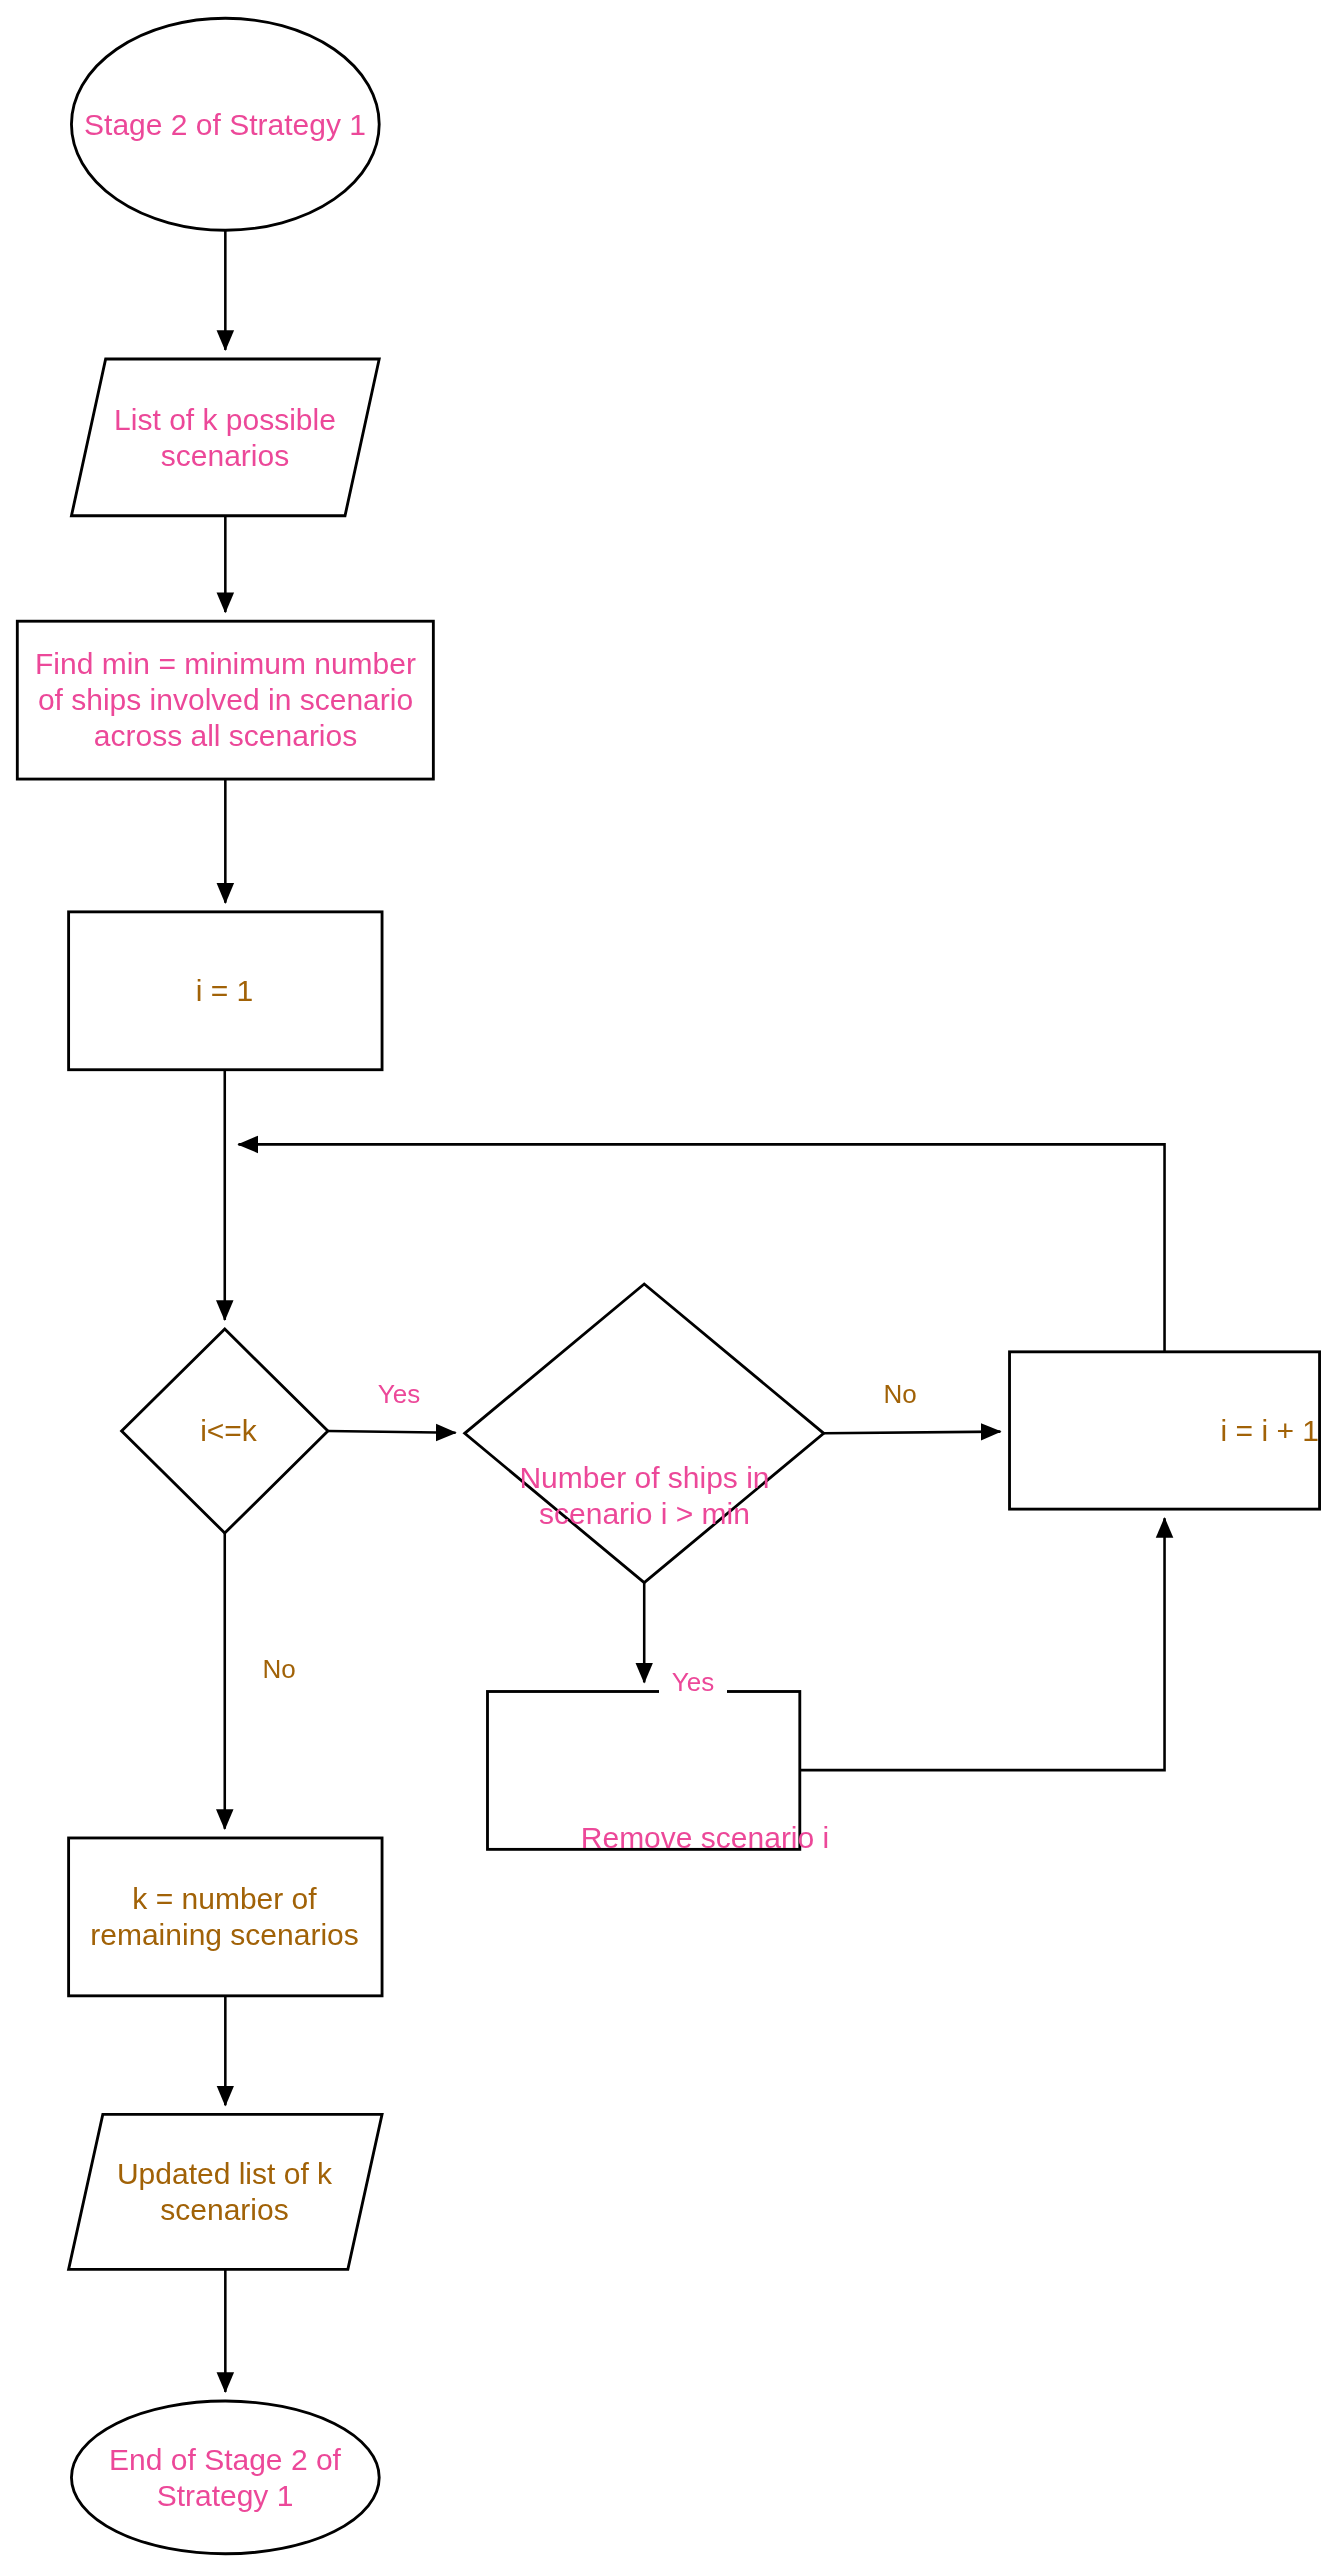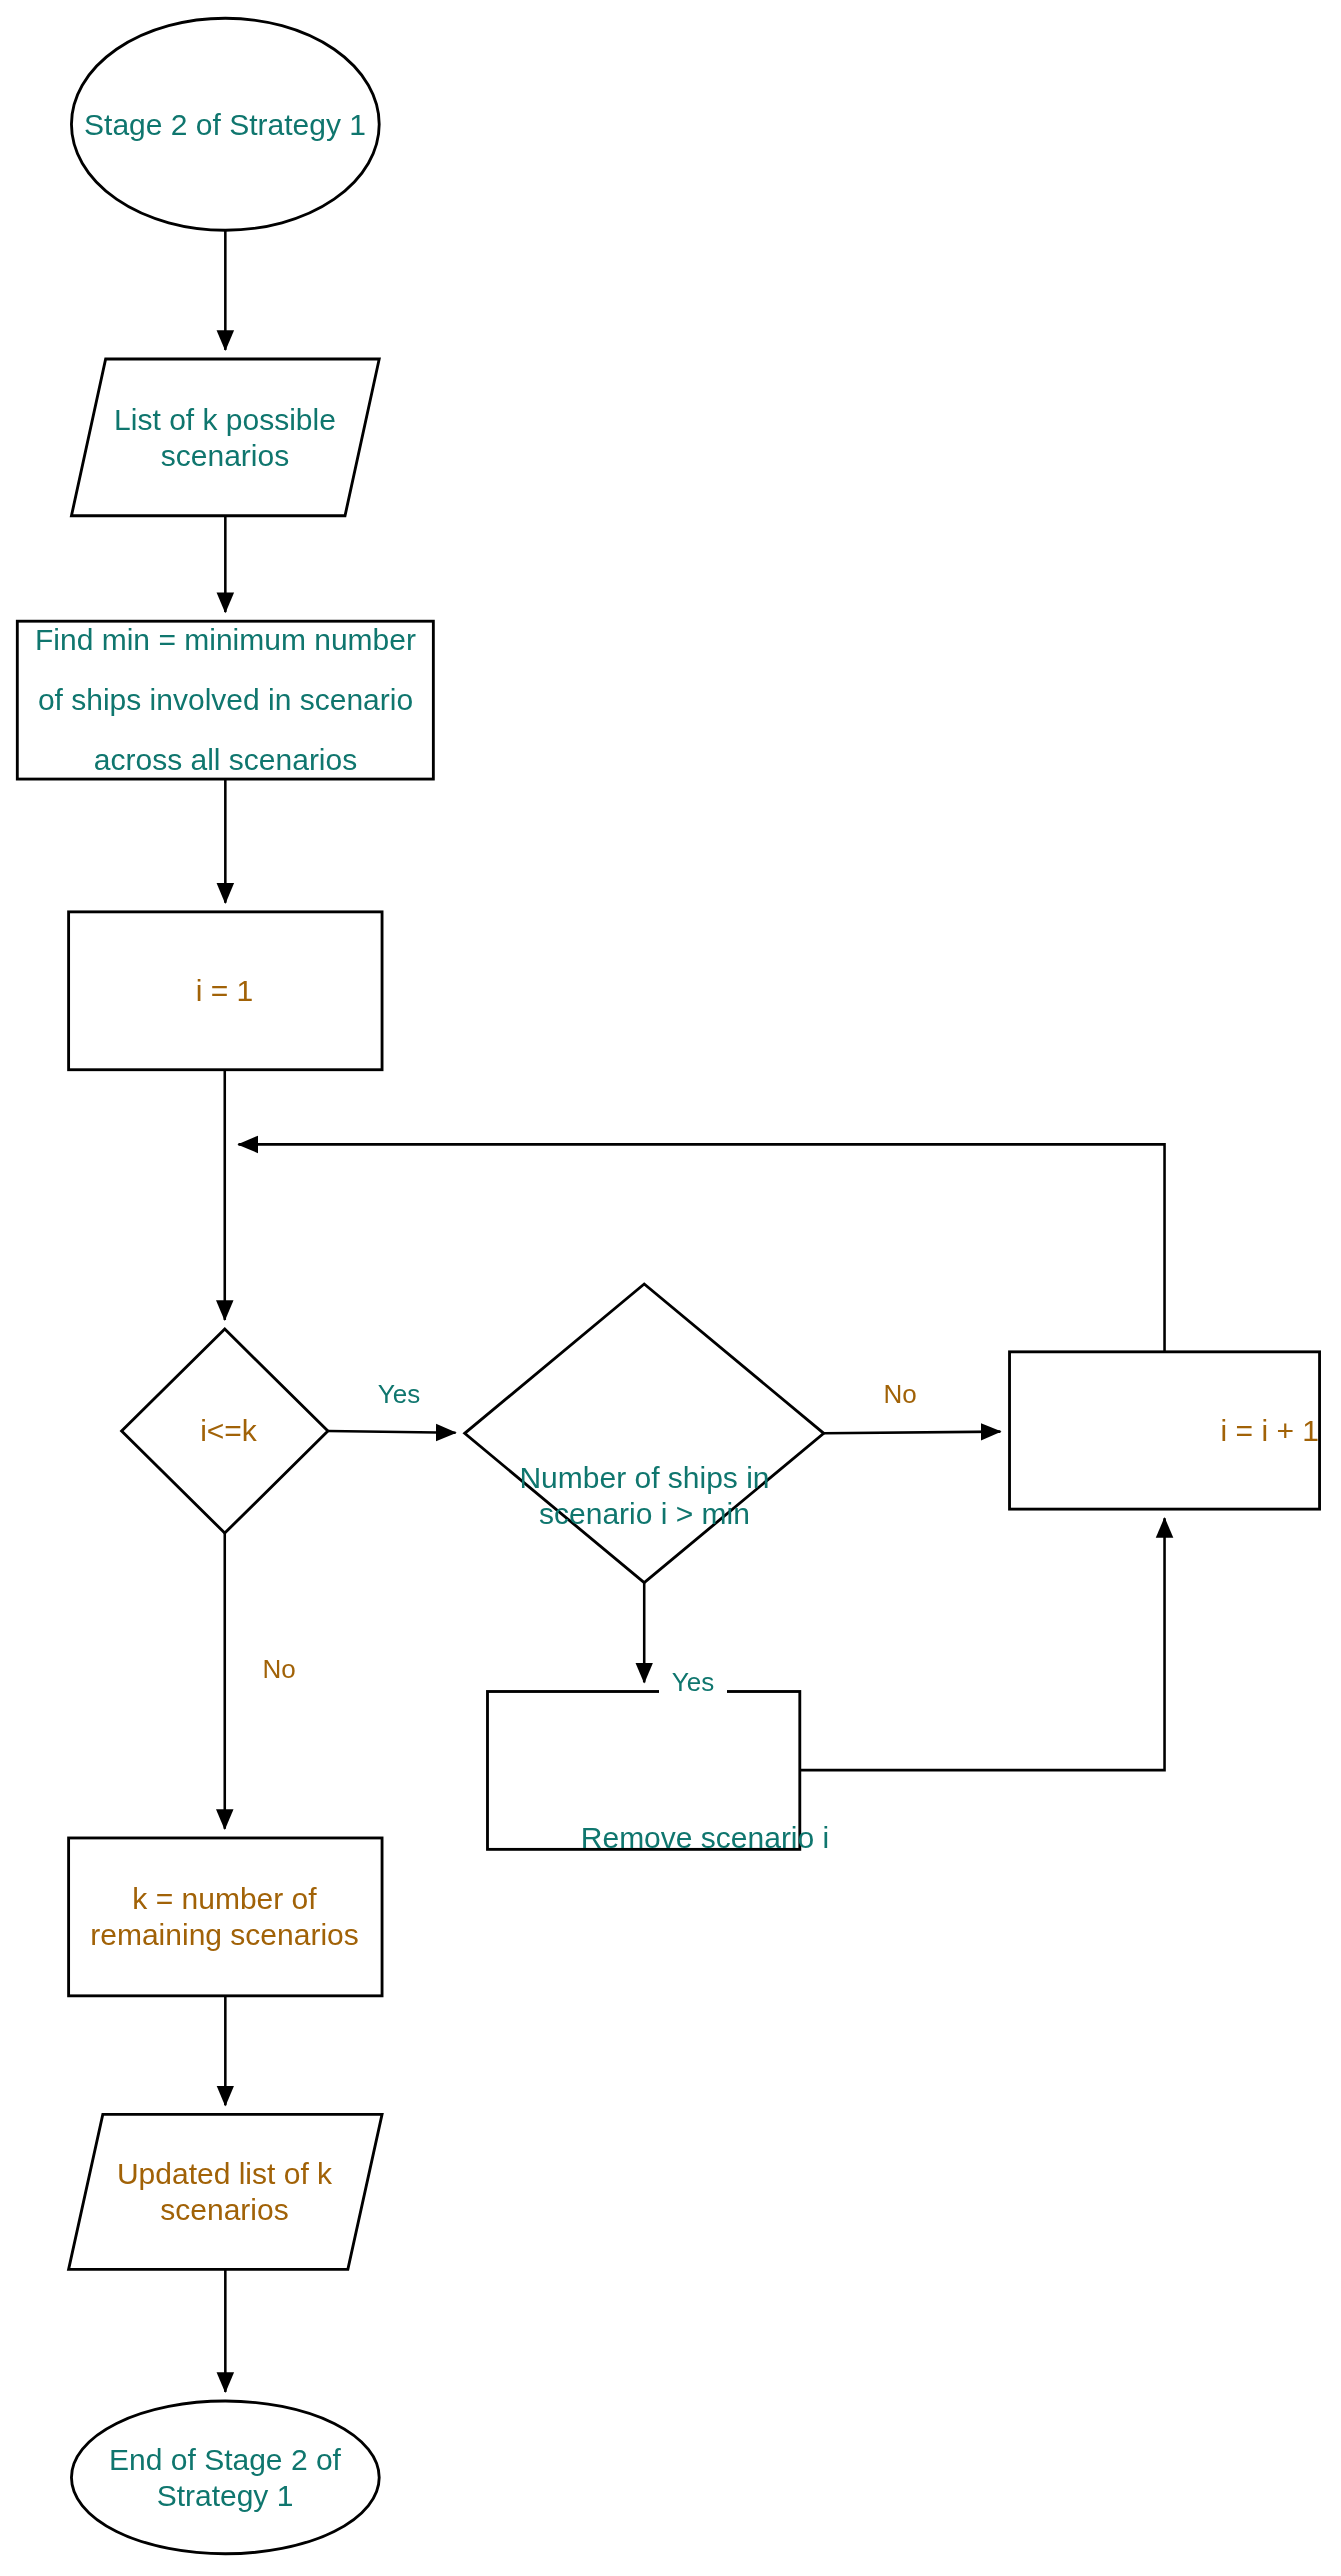--- a/index.html
+++ b/index.html
@@ -31,21 +31,21 @@
   .edge-label {
     position: absolute;
     display: flex;
     align-items: center;
     justify-content: center;
     text-align: center;
     font-size: 26px;
     line-height: 36px;
     background: #ffffff;
   }
-  .tone-dark  { color: #0f766e; }
+  .tone-dark  { color: #ec4899; }
   .tone-light { color: #a16207; }
 </style>
 </head>
 <body>
 
 <div class="canvas">
 
   <svg class="edges-layer" viewBox="0 0 2354 4520" xmlns="http://www.w3.org/2000/svg">
     <defs>
       <marker id="arrow" viewBox="0 0 10 10" refX="8.5" refY="5" markerWidth="9" markerHeight="9" orient="auto" markerUnits="strokeWidth">
@@ -81,21 +81,21 @@
 
   <div class="node-label tone-dark" style="left:94px; top:68px; width:262px; height:114px;">
     <div>Stage 2 of Strategy 1</div>
   </div>
 
   <div class="node-label tone-dark" style="left:94px; top:402px; width:262px; height:72px;">
     <div>List of k possible</div>
     <div>scenarios</div>
   </div>
 
-  <div class="node-label tone-dark" style="left:26px; top:646px; width:399px; height:108px;gap:24px;">
+  <div class="node-label tone-dark" style="left:26px; top:646px; width:399px; height:108px;">
     <div>Find min = minimum number</div>
     <div>of ships involved in scenario</div>
     <div>across all scenarios</div>
   </div>
 
   <div class="node-label tone-light" style="left:68px; top:973px; width:313px; height:36px;">
     <div>i = 1</div>
   </div>
 
   <div class="node-label tone-light" style="left:126px; top:1413px; width:205px; height:36px;">

